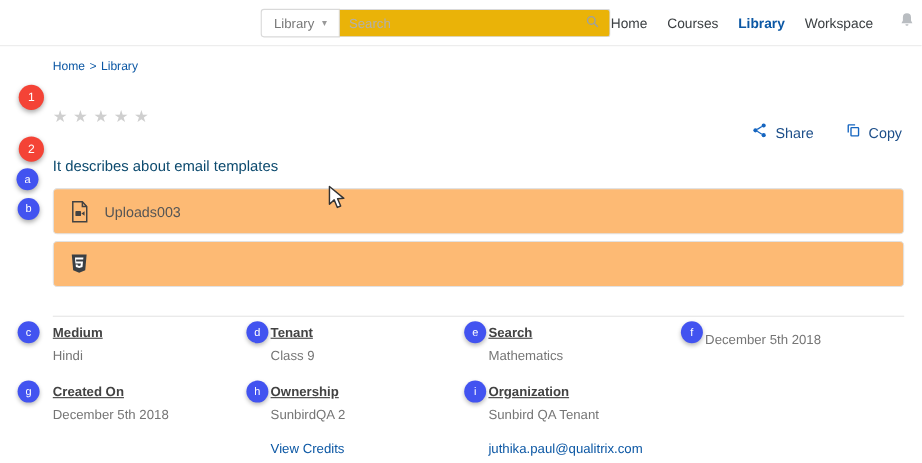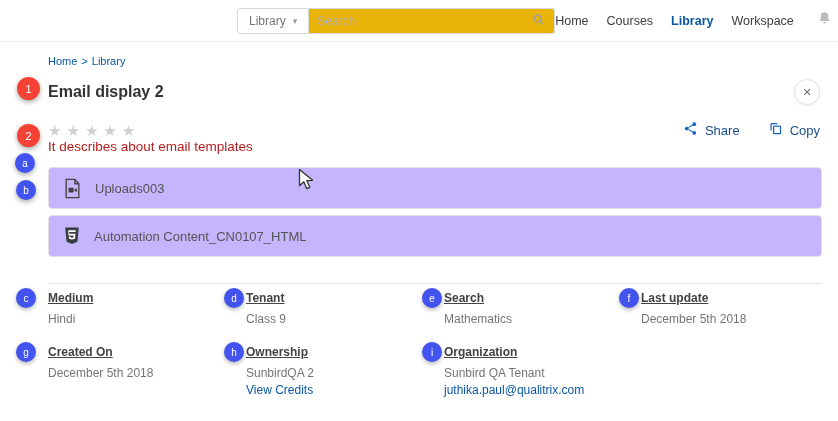--- a/index.html
+++ b/index.html
@@ -34,37 +34,37 @@
 
   .title-row { display:flex; align-items:center; justify-content:space-between; margin-top:12px; }
   .page-title { font-size:16px; font-weight:700; color:#333; }
   .close-btn { width:26px; height:26px; border-radius:50%; border:1px solid #e3e3e3; background:#fff;
                display:flex; align-items:center; justify-content:center; color:#6f6f6f; font-size:11px;
                box-shadow:0 1px 3px rgba(0,0,0,.07); cursor:pointer; margin-right:2px; }
 
   .rating-row { display:flex; align-items:center; justify-content:space-between; margin-top:16px; }
   .stars { display:flex; gap:5px; }
   .star { color:#cfcfcf; font-size:15px; cursor:pointer; line-height:1; }
-  .actions { display:flex; gap:28px; margin-right:2px; }
+  .actions { display:flex; gap:28px; margin-right:2px;margin-top:28px; }
   .action { display:flex; align-items:center; gap:7px; font-size:13px; color:#1c4e89; cursor:pointer; background:none; border:none; font-family:inherit; }
 
-  .description { font-size:13.5px; color:#b91c1c; }
+  .description { margin-top:14px; font-size:13.5px; color:#0c4a6e; }
 
   .cards { margin-top:13px; }
   .content-card { height:42px; border:1px solid #e2e2e2; border-radius:4px; display:flex; align-items:center;
-                  gap:13px; padding:0 14px; margin-bottom:6px; background:#c4b5fd; font-size:13px; color:#555; cursor:pointer; }
+                  gap:13px; padding:0 14px; margin-bottom:6px; background:#fdba74; font-size:13px; color:#555; cursor:pointer; }
   .card-icon { display:flex; align-items:center; }
 
   .divider { margin-top:26px; border:none; border-top:1px solid #e5e5e5; }
 
   .meta-grid { display:grid; grid-template-columns:198px 198px 197px 1fr; margin-top:7px; row-gap:18px; }
   .meta-cell { position:relative; }
   .meta-label { font-size:12px; font-weight:700; color:#424242;text-decoration:underline; }
   .meta-value { font-size:12px; color:#757575; margin-top:6px; line-height:16px; }
-  .meta-link { font-size:12px; color:#0b57a4; margin-top:2px; cursor:pointer; }
+  .meta-link { font-size:12px; color:#0b57a4; margin-top:16px; cursor:pointer; }
 
   .badge { position:absolute; width:20px; height:20px; border-radius:50%; background:#4253f0; color:#fff;
            font-size:10px; display:flex; align-items:center; justify-content:center; top:-3px;
            box-shadow:0 2px 4px rgba(0,0,0,.28); }
   .meta-cell.first-col .badge { left:-32px; }
   .meta-cell.other-col .badge { left:-22px; }
 
   
   .marker { position:absolute; border-radius:50%; color:#fff; display:flex; align-items:center;
             justify-content:center; box-shadow:0 2px 5px rgba(0,0,0,.35); z-index:5; }
@@ -115,26 +115,20 @@
 
   </nav>
 </header>
 
 <main class="main">
 
   <div class="breadcrumb">
     <span>Home</span><span class="sep">&gt;</span><span>Library</span>
   </div>
 
-  <div class="title-row">
-    <h1 class="page-title">Email display 2</h1>
-    <button class="close-btn">
-      <span>✕</span>
-    </button>
-  </div>
 
   <div class="rating-row">
     <div class="stars">
       <span class="star">★</span>
       <span class="star">★</span>
       <span class="star">★</span>
       <span class="star">★</span>
       <span class="star">★</span>
     </div>
     <div class="actions">
@@ -179,21 +173,20 @@
       </span>
       <span>Uploads003</span>
     </div>
     <div class="content-card">
       <span class="card-icon">
         <svg width="18" height="20" viewBox="0 0 24 26">
           <path d="M3 1.5h18l-1.7 19.2L12 23.5l-7.3-2.8z" fill="#3a3f44"></path>
           <path d="M16.8 7.5H8.2l.2 2.4h8.2l-.6 6.6-4 1.3-4-1.3-.3-3h2.4l.2 1.4 1.7.5 1.7-.5.3-2.6H7.4L6.9 5.2h10.2z" fill="#fff"></path>
         </svg>
       </span>
-      <span>Automation Content_CN0107_HTML</span>
     </div>
   </div>
 
   <hr class="divider">
 
   <div class="meta-grid">
 
     <div class="meta-cell first-col">
       <span class="badge">c</span>
       <div class="meta-label">Medium</div>
@@ -204,21 +197,20 @@
       <div class="meta-label">Tenant</div>
       <div class="meta-value">Class 9</div>
     </div>
     <div class="meta-cell other-col">
       <span class="badge">e</span>
       <div class="meta-label">Search</div>
       <div class="meta-value">Mathematics</div>
     </div>
     <div class="meta-cell other-col">
       <span class="badge">f</span>
-      <div class="meta-label">Last update</div>
       <div class="meta-value">December 5th 2018</div>
     </div>
 
     <div class="meta-cell first-col">
       <span class="badge">g</span>
       <div class="meta-label">Created On</div>
       <div class="meta-value">December 5th 2018</div>
     </div>
     <div class="meta-cell other-col">
       <span class="badge">h</span>

